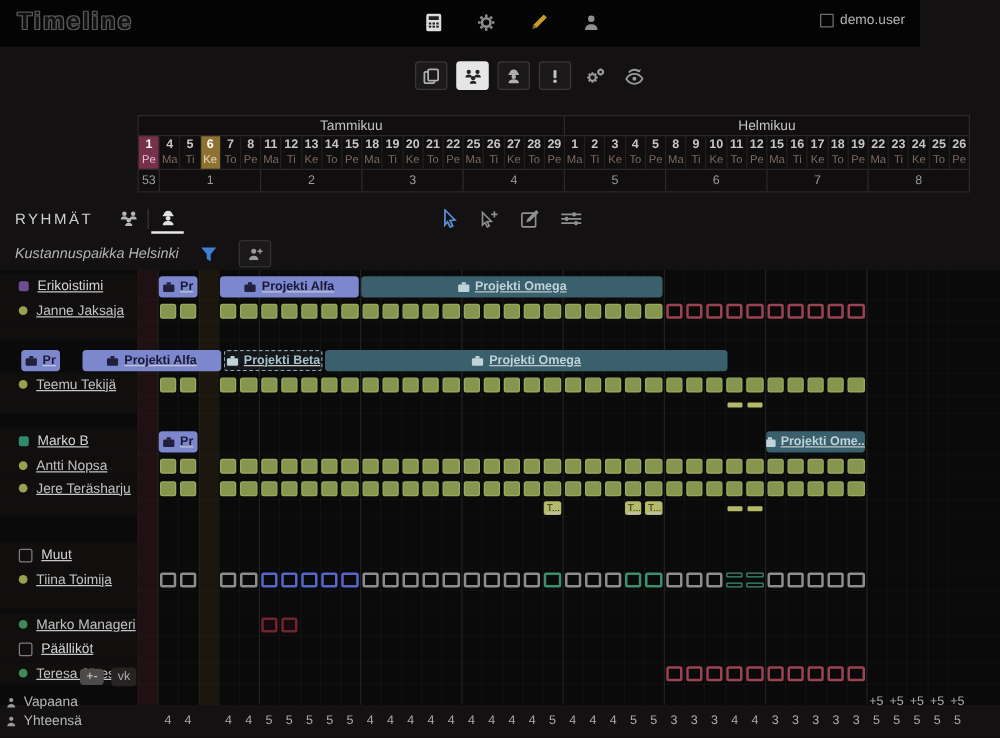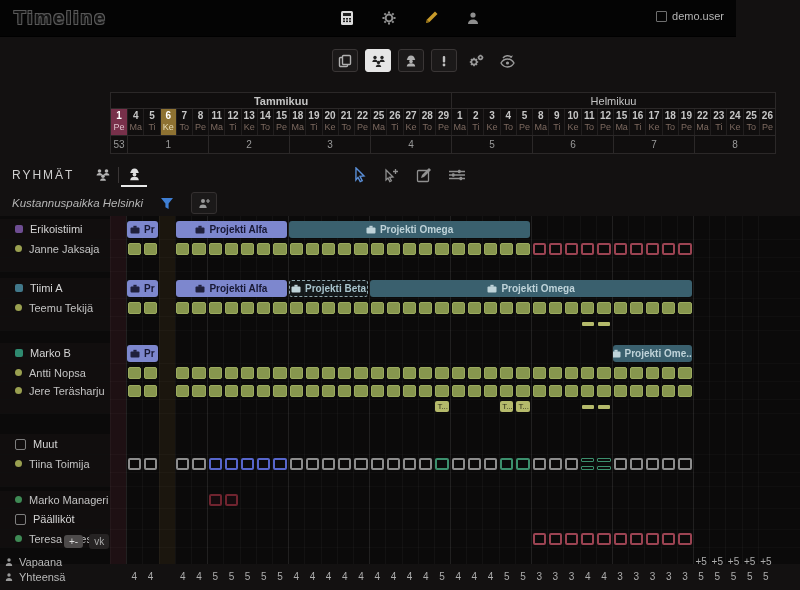--- a/index.html
+++ b/index.html
@@ -62,21 +62,21 @@
   .fbtn.boxed{background:#1b1919;border:1px solid #343030;}
   
   .chartwrap{position:absolute;left:0;top:216px;width:800px;height:348px;background:#0b0a0a;}
   .bands{position:absolute;left:110px;top:0;width:664px;height:100%;display:grid;
          grid-template-columns:repeat(41,1fr);pointer-events:none;z-index:0;}
   .band{border-left:1px solid rgba(255,255,255,0.035);}
   .band.wk{border-left-color:rgba(255,255,255,0.09);}
   .band.hred{background:rgba(165,60,85,0.13);}
   .band.hgold{background:rgba(175,140,60,0.10);}
   .rows{position:relative;z-index:1;padding-top:3px;}
-  .crow{display:flex;border-bottom:1px solid rgba(255,255,255,0.025);}
+  .crow{display:flex;border-bottom:1px solid rgba(255,255,255,0.025);text-decoration:underline;}
   .clabel{flex:0 0 110px;width:110px;height:100%;display:flex;align-items:center;gap:7px;
           padding-left:15px;box-sizing:border-box;background:rgba(30,22,22,0.35);cursor:pointer;}
   .cgrid{flex:0 0 664px;width:664px;height:100%;display:grid;grid-template-columns:repeat(41,1fr);
          align-items:center;}
   .gname{font-size:11px;color:#d4d4d4;white-space:nowrap;}
   .mname{font-size:11px;color:#c2c2c2;white-space:nowrap;}
   .marker{width:8px;height:8px;border-radius:2px;flex:0 0 8px;}
   .dot{width:7px;height:7px;border-radius:50%;flex:0 0 7px;}
   .gchk{width:9px;height:9px;border:1px solid #7e7e7e;border-radius:2px;flex:0 0 9px;}
   .hrow{height:20px;} .mrow{height:17px;} .trow{height:13px;}
@@ -209,21 +209,21 @@
           <circle cx="9.5" cy="10" r="1.6" fill="#9a9a9a"></circle>
           <path d="M5 5C7 2.5 11 2 13.5 4.2" fill="none" stroke="#9a9a9a" stroke-width="1.5"></path>
           <path d="M14.8 2.2l-1 2.6-2.6-.8z" fill="#9a9a9a"></path>
         </svg>
     </div>
   </div>
 
 
   <div class="calgrid">
     <div class="calrow calmonths">
-        <div class="mcell" style="grid-column: 1 / 22; font-weight: bold;">Tammikuu</div>
+        <div class="mcell" style="grid-column: 1 / 22;">Tammikuu</div>
         <div class="mcell" style="grid-column: 22 / 42;">Helmikuu</div>
       </div>
     <div class="calrow caldays">
         <div class="dcell hred">
           <div class="dnum">1</div>
           <div class="dwd">Pe</div>
         </div>
         <div class="dcell">
           <div class="dnum">4</div>
           <div class="dwd">Ma</div>
@@ -593,24 +593,20 @@
             <div class="cell red" style="grid-column: 35 / 36;"></div>
             <div class="cell red" style="grid-column: 36 / 37;"></div>
           </div>
         </div>
         <div class="crow trow">
           <div class="clabel"></div>
           <div class="cgrid"></div>
         </div>
         <div class="gap6"></div>
         <div class="crow hrow">
-          <div class="clabel">
-            <div class="marker" style="background: rgb(65, 120, 138);"></div>
-            <div class="gname">Tiimi A</div>
-          </div>
           <div class="cgrid">
             <div class="pbar alfa" style="grid-column: 2 / 4;">
               <span>
                 <svg width="10" height="9" viewBox="0 0 10 9">
                   <rect x="0.5" y="2.5" width="9" height="6" rx="1" fill="#20203c"></rect>
                   <rect x="3.4" y="0.8" width="3.2" height="2" fill="#20203c"></rect>
                 </svg>
               </span>
               <span>Pr</span>
             </div>

